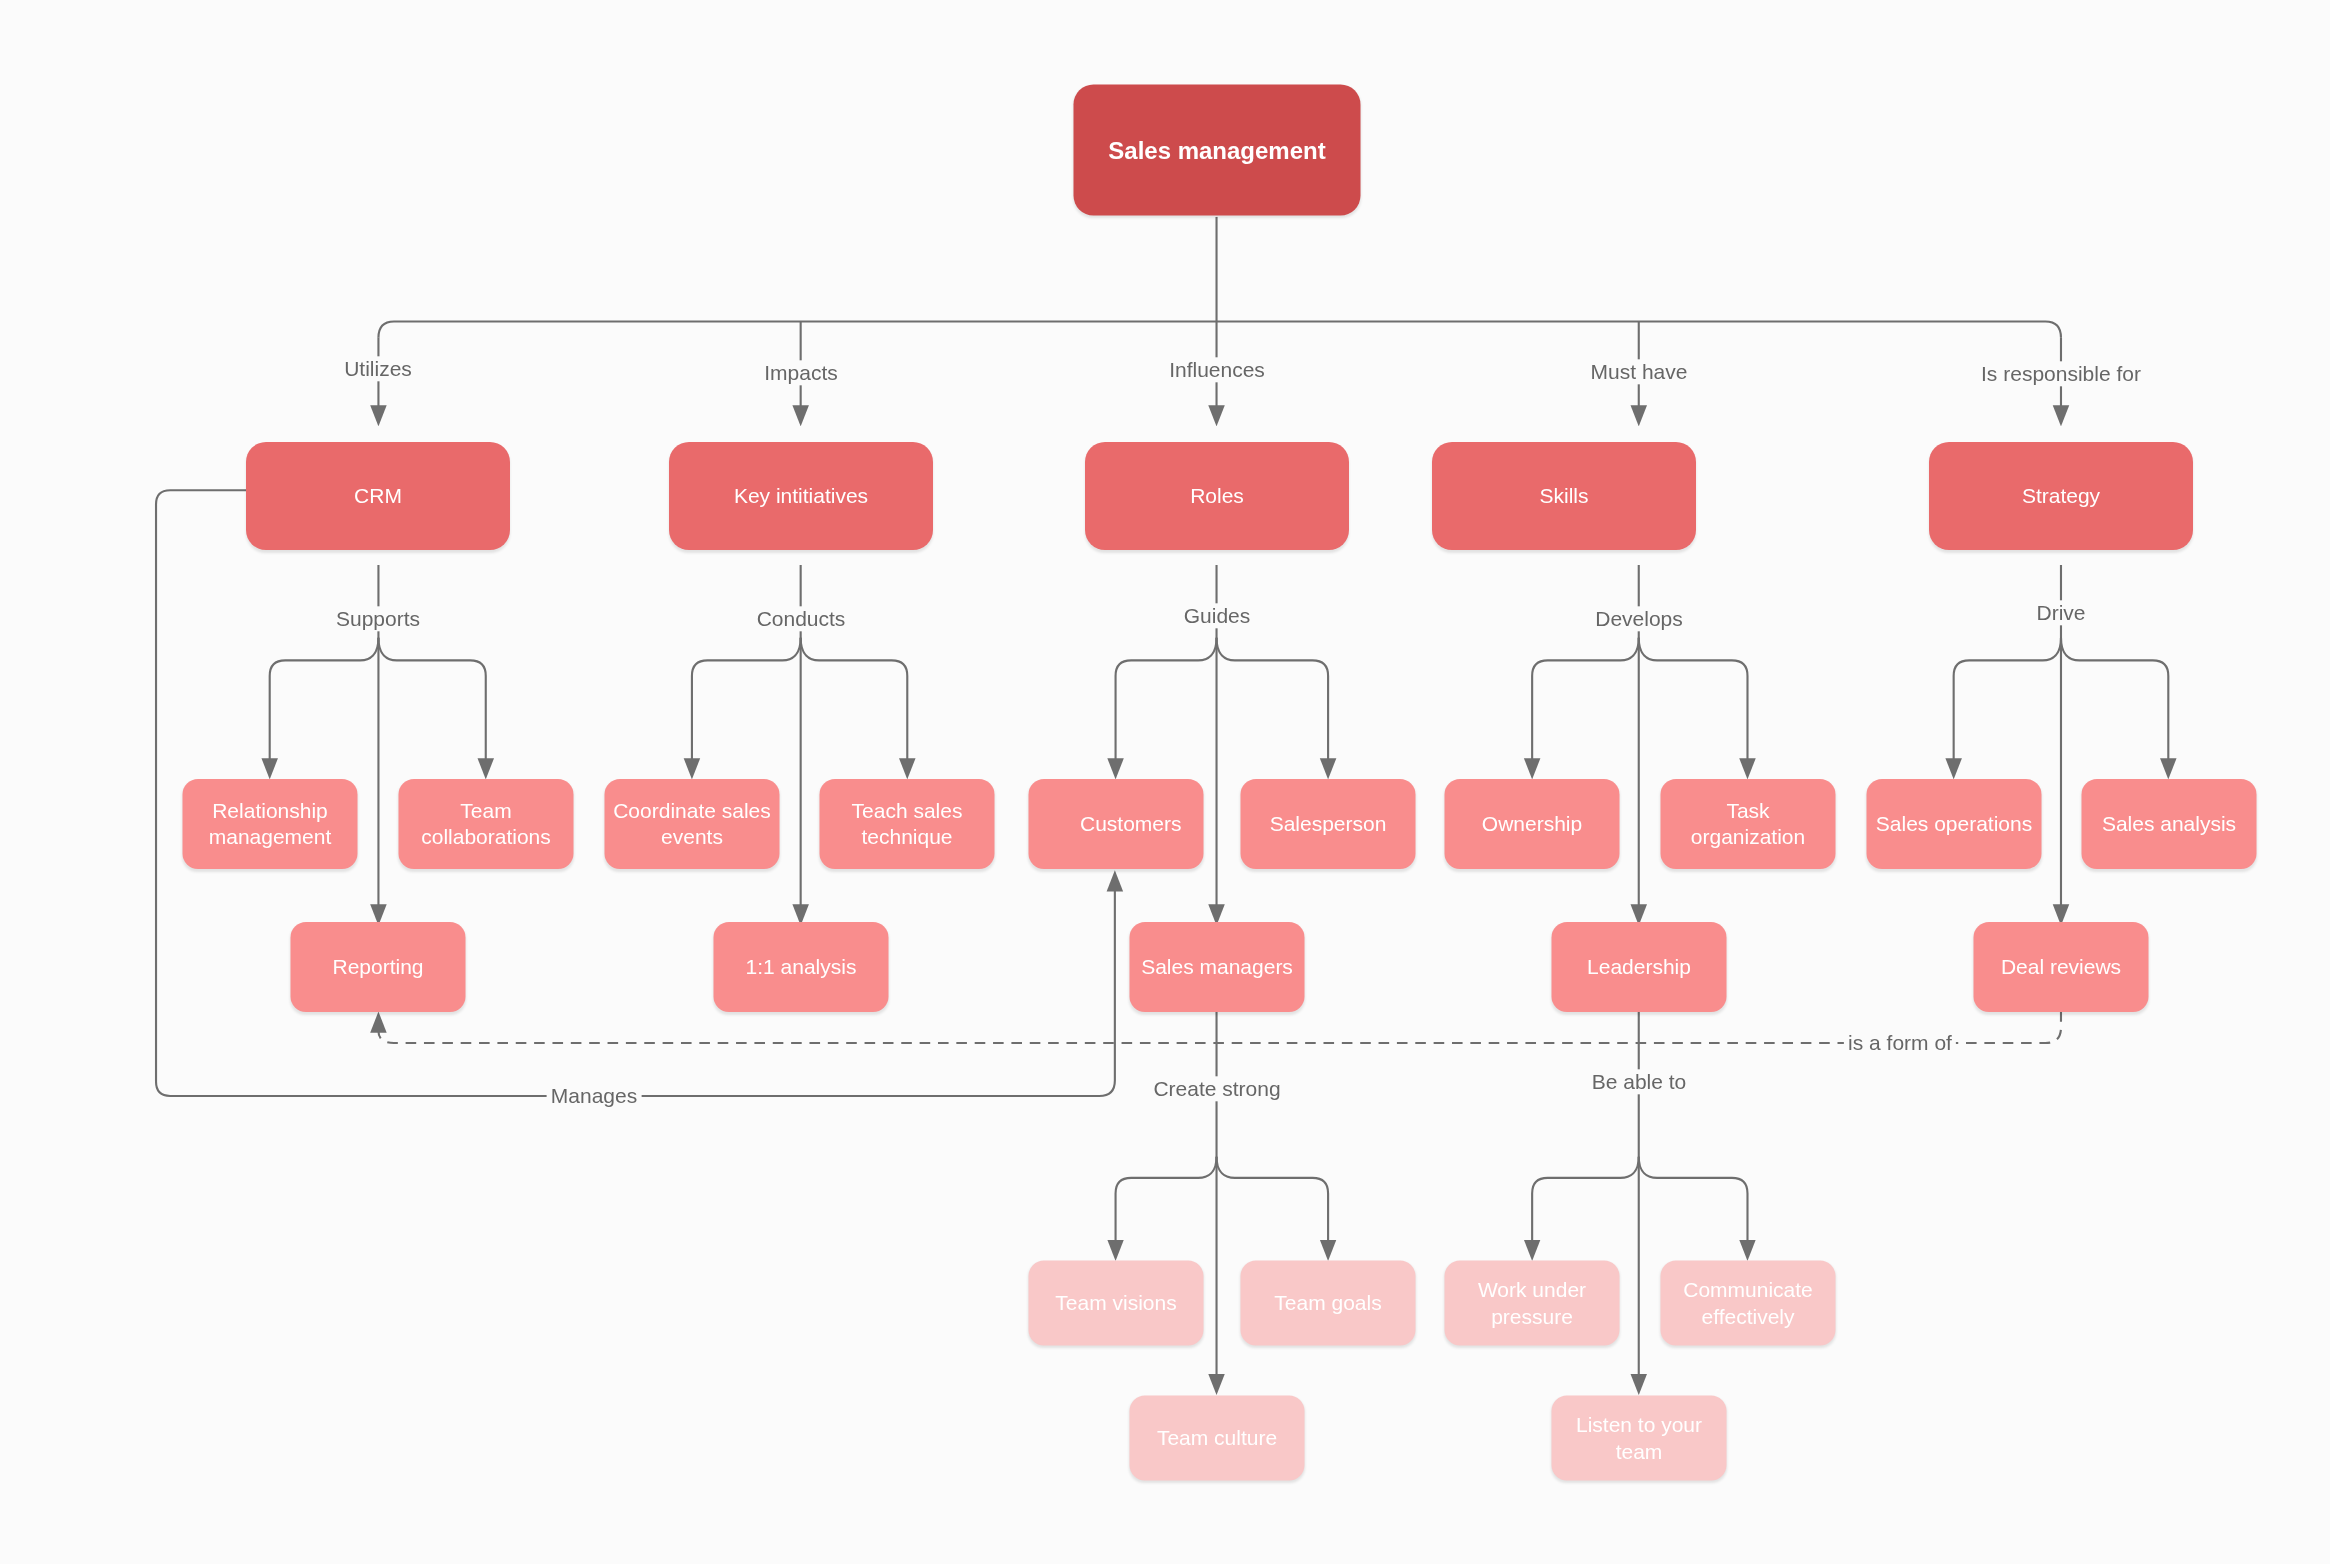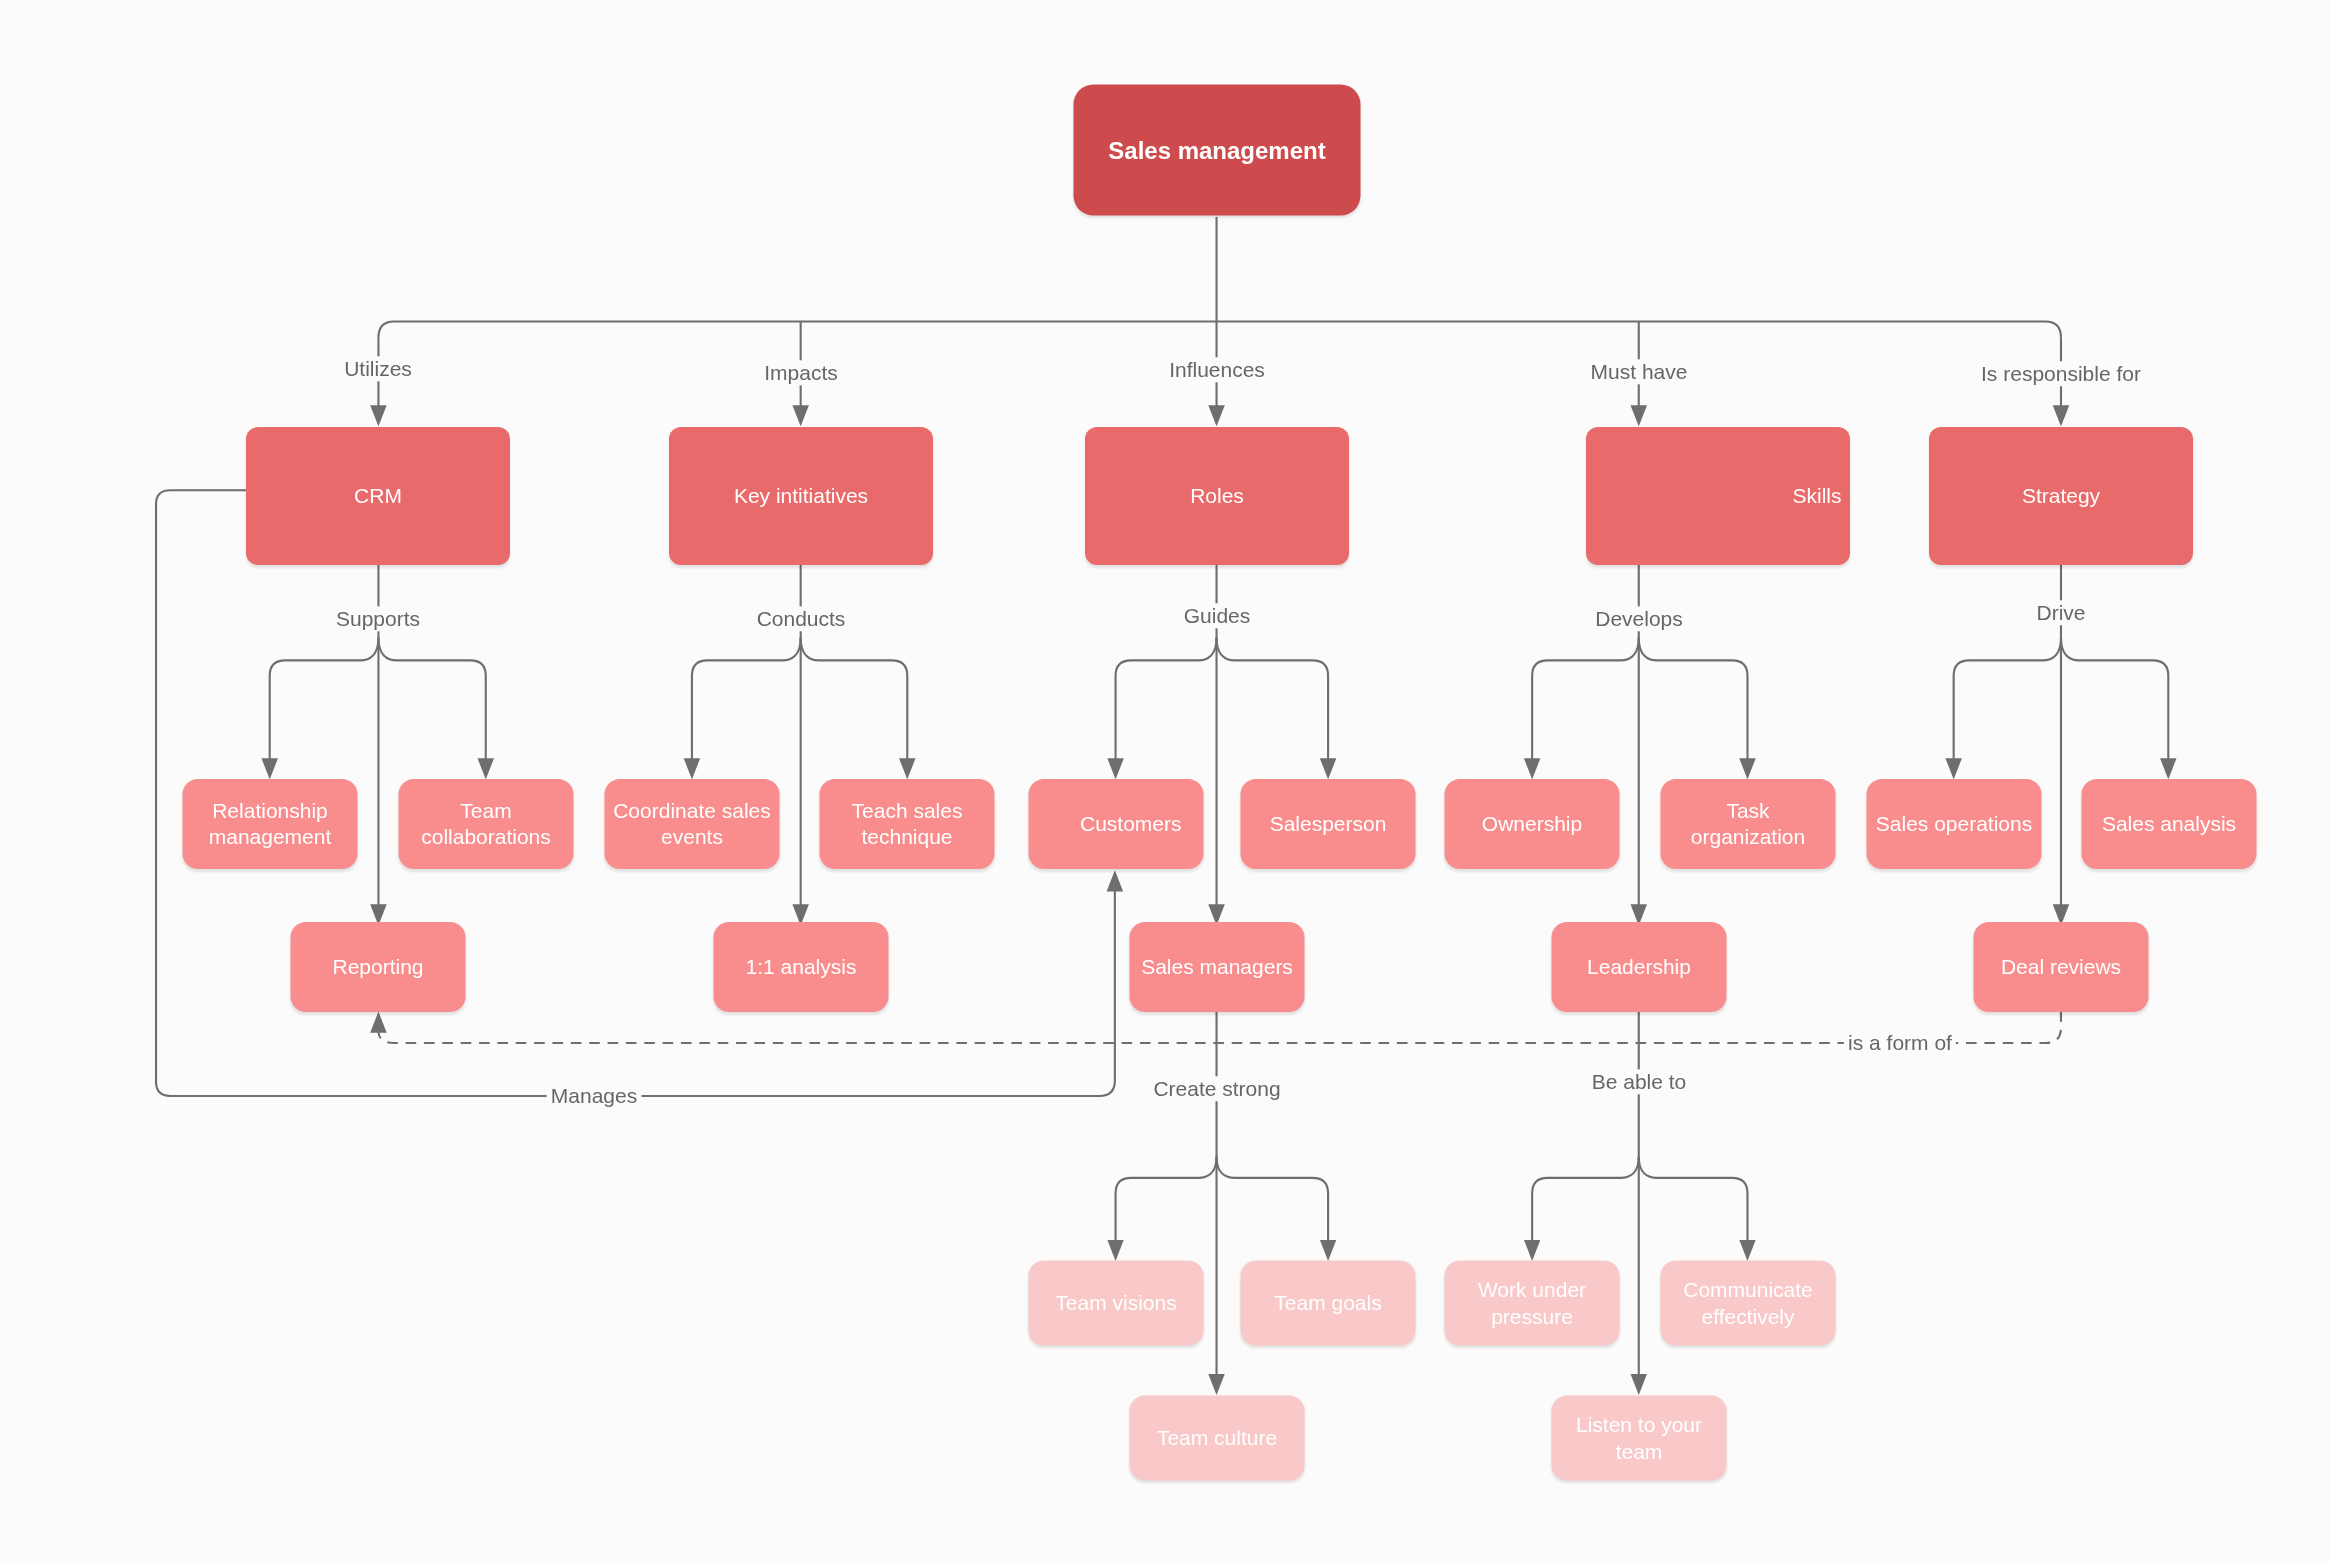--- a/index.html
+++ b/index.html
@@ -14,21 +14,21 @@
   #edges path.dashed{stroke-dasharray:15 11;}
   #edges marker path{fill:var(--line);stroke:none;}
   .node{
     position:absolute;transform:translate(-50%,-50%);
     display:flex;align-items:center;justify-content:center;text-align:center;
     color:var(--box-text);font-size:21px;line-height:1.25;
     box-shadow:0 2.1px 2.8px rgba(0,0,0,0.10);
     box-sizing:border-box;padding:4.2px 8.5px;
   }
   .node.root{width:287px;height:131px;border-radius:20px;background:var(--root-fill);font-weight:bold;font-size:24px;}
-  .node.l1{width:264px;height:138px;border-radius:12px;background:var(--level1-fill);}
+  .node.l1{width:264px;height:108px;border-radius:20px;background:var(--level1-fill);}
   .node.l2{width:175px;height:90px;border-radius:15.5px;background:var(--level2-fill);}
   .node.l3{width:175px;height:85px;border-radius:15.5px;background:var(--level3-fill);}
   .elabel{
     position:absolute;transform:translate(-50%,-50%);
     color:var(--label-text);font-size:21px;white-space:nowrap;
     background:var(--background);padding:0.7px 4.2px;
   }
 </style>
 </head>
 <body>
@@ -89,21 +89,21 @@
 
   <div class="node l1" style="left:342px;top:496px;">
       <span>CRM</span>
     </div>
   <div class="node l1" style="left:765px;top:496px;">
       <span>Key intitiatives</span>
     </div>
   <div class="node l1" style="left:1181px;top:496px;">
       <span>Roles</span>
     </div>
-  <div class="node l1" style="left:1682px;top:496px;justify-content:flex-end;">
+  <div class="node l1" style="left:1528px;top:496px;">
       <span>Skills</span>
     </div>
   <div class="node l1" style="left:2025px;top:496px;">
       <span>Strategy</span>
     </div>
 
   <div class="node l2" style="left:234px;top:824px;">
       <span>Relationship management</span>
     </div>
   <div class="node l2" style="left:450px;top:824px;">

